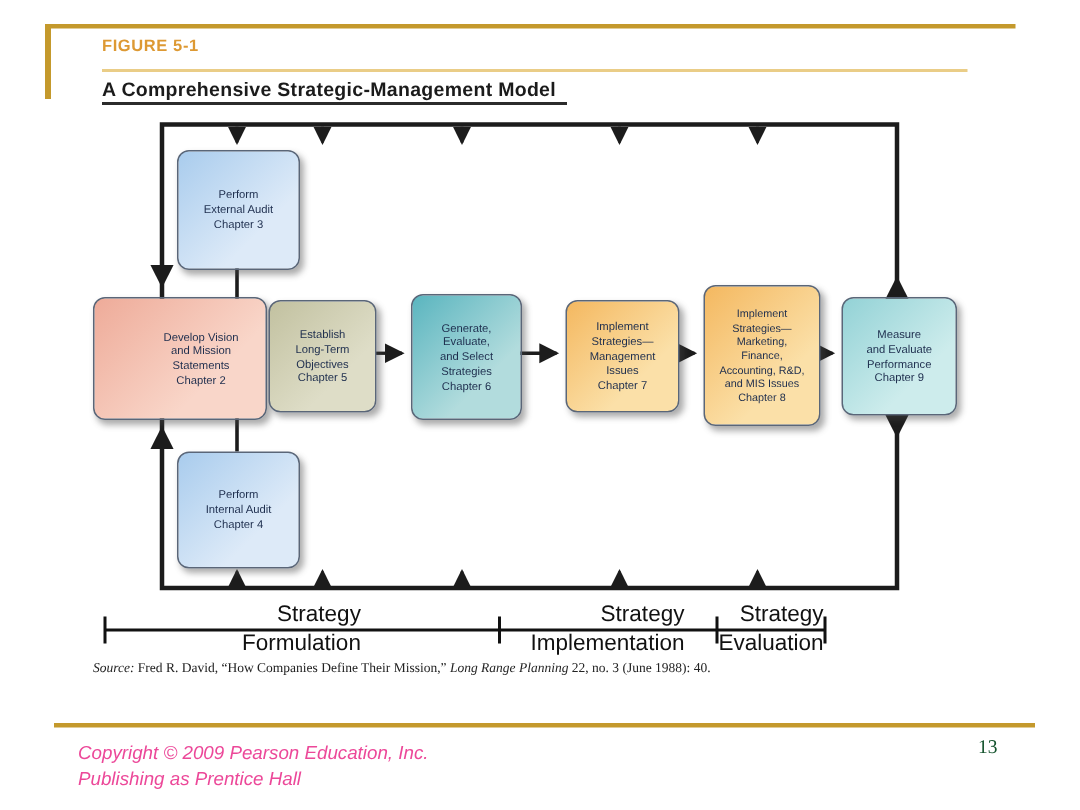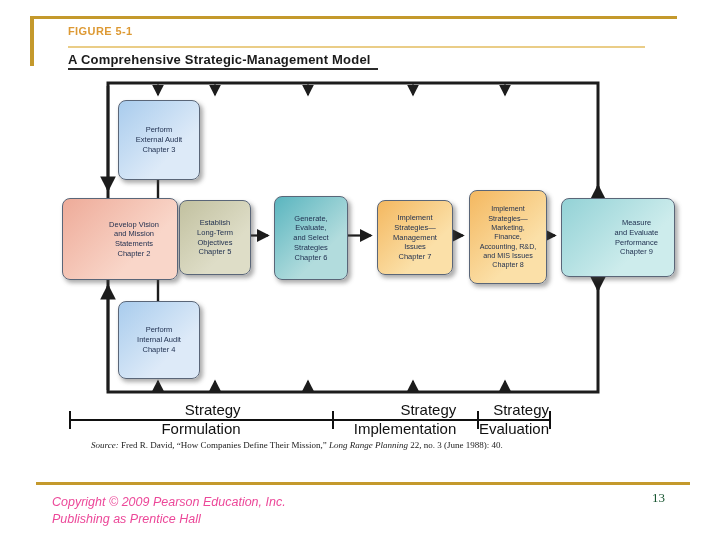--- a/index.html
+++ b/index.html
@@ -20,31 +20,31 @@
         box-shadow:2.5px 3px 4px rgba(70,70,70,.45);
         display:flex;align-items:center;justify-content:center;
         text-align:center;font-size:7.5px;line-height:1.3;color:#1d2d4d;
         white-space:pre-line;}
   .b1{left:118px;top:100px;width:80px;height:78px;}
   .b2{left:62px; top:198px;width:86px;height:80px;padding-left:28px;}
   .b3{left:179px;top:200px;width:70px;height:73px;}
   .b4{left:274px;top:196px;width:72px;height:82px;}
   .b5{left:377px;top:200px;width:74px;height:73px;}
   .b6{left:469px;top:190px;width:76px;height:92px;font-size:7.2px;}
-  .b7{left:561px;top:198px;width:75px;height:77px;padding-left:37px;}
+  .b7{left:561px;top:198px;width:75px;height:77px;}
   .b8{left:118px;top:301px;width:80px;height:76px;}
   
   .axis-line{left:70px;top:419px;width:480px;height:2px;background:#111;}
   .tick{width:2px;height:18px;top:411px;background:#111;}
   .t1{left:69px;} .t2{left:332px;} .t3{left:477px;} .t4{left:549px;}
   .phase{transform:translate(-50%,-50%);font-size:15px;font-weight:normal;color:#111;
          text-align:right;line-height:1.25;white-space:pre-line;}
   .p1{left:201px;top:420px;} .p2{left:405px;top:420px;} .p3{left:514px;top:420px;}
   
-  .source{left:62px;top:440px;font-family:"Liberation Serif",serif;font-size:9px;color:#222;margin-left:29px;}
+  .source{left:62px;top:440px;font-family:"Liberation Serif",serif;font-size:9px;color:#222;}
   .source .it{font-style:italic;}
   
   .copyright{left:52px;top:494px;font-size:12.5px;font-style:italic;color:#ec4899;
              line-height:1.35;white-space:pre-line;}
   .pagenum{left:652px;top:490px;font-family:"Liberation Serif",serif;font-size:13px;color:#14532d;}
   svg{position:absolute;left:0;top:0;pointer-events:none;}
 </style>
 </head>
 <body>
 

